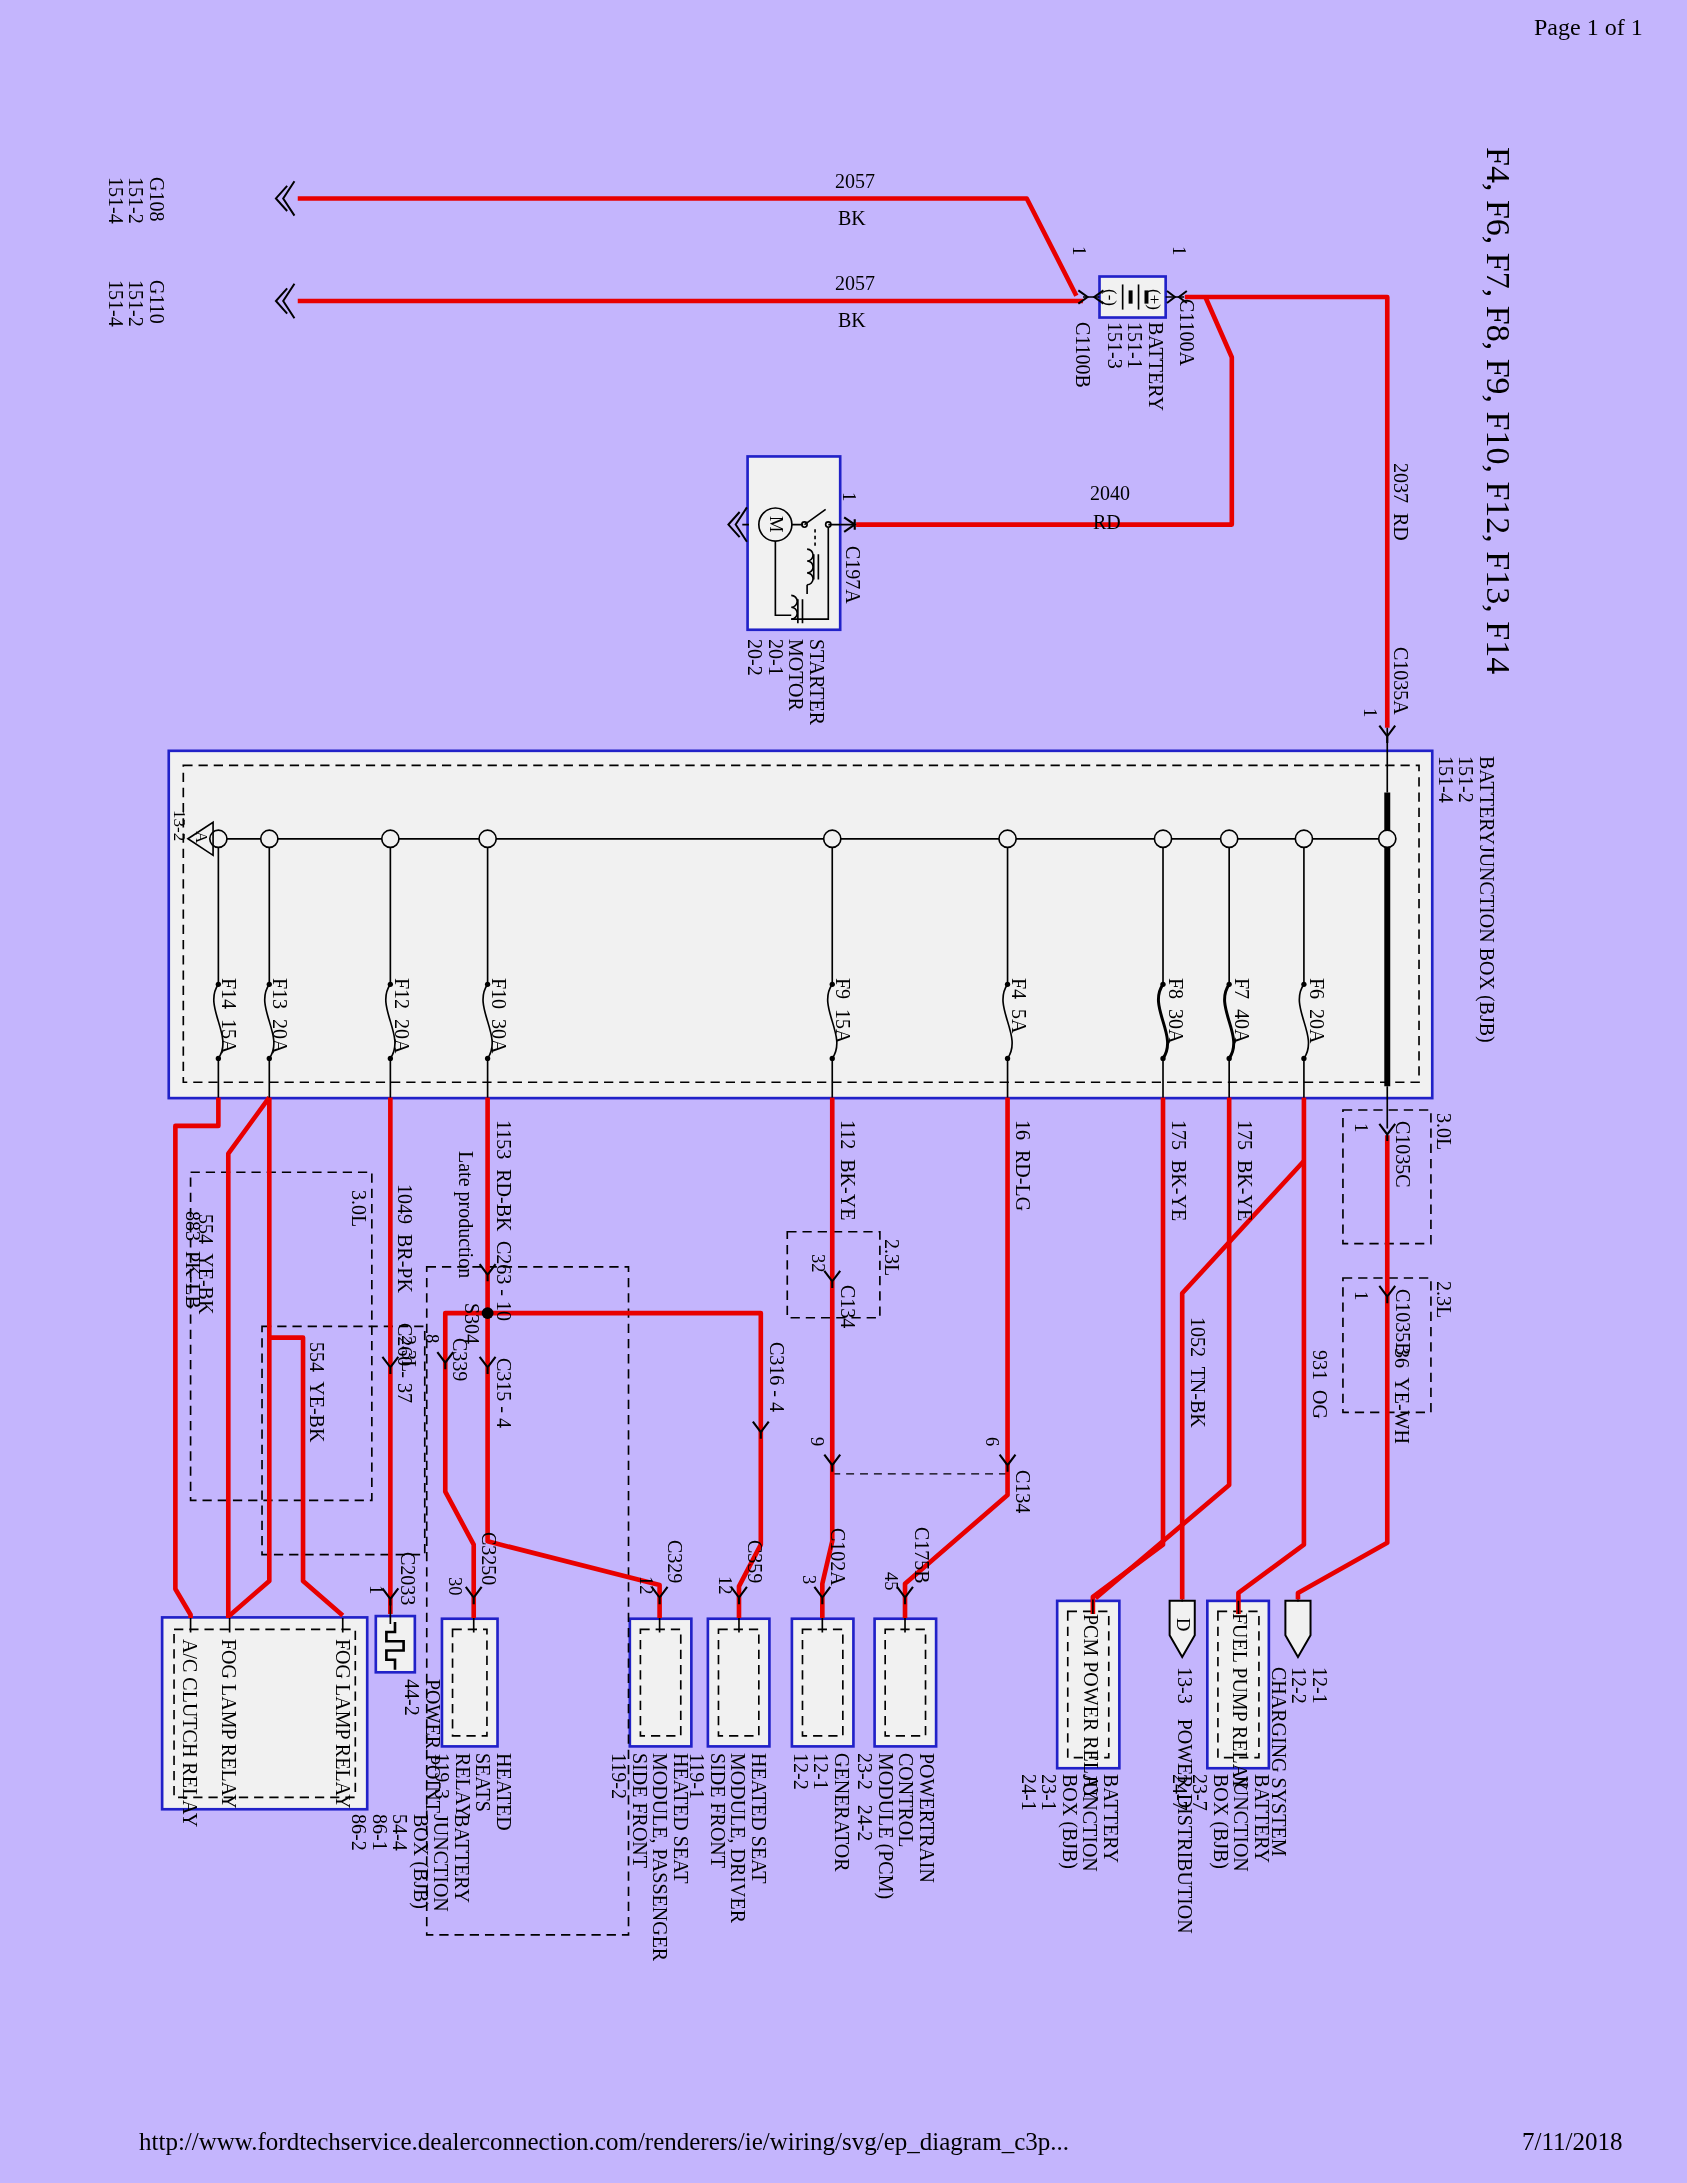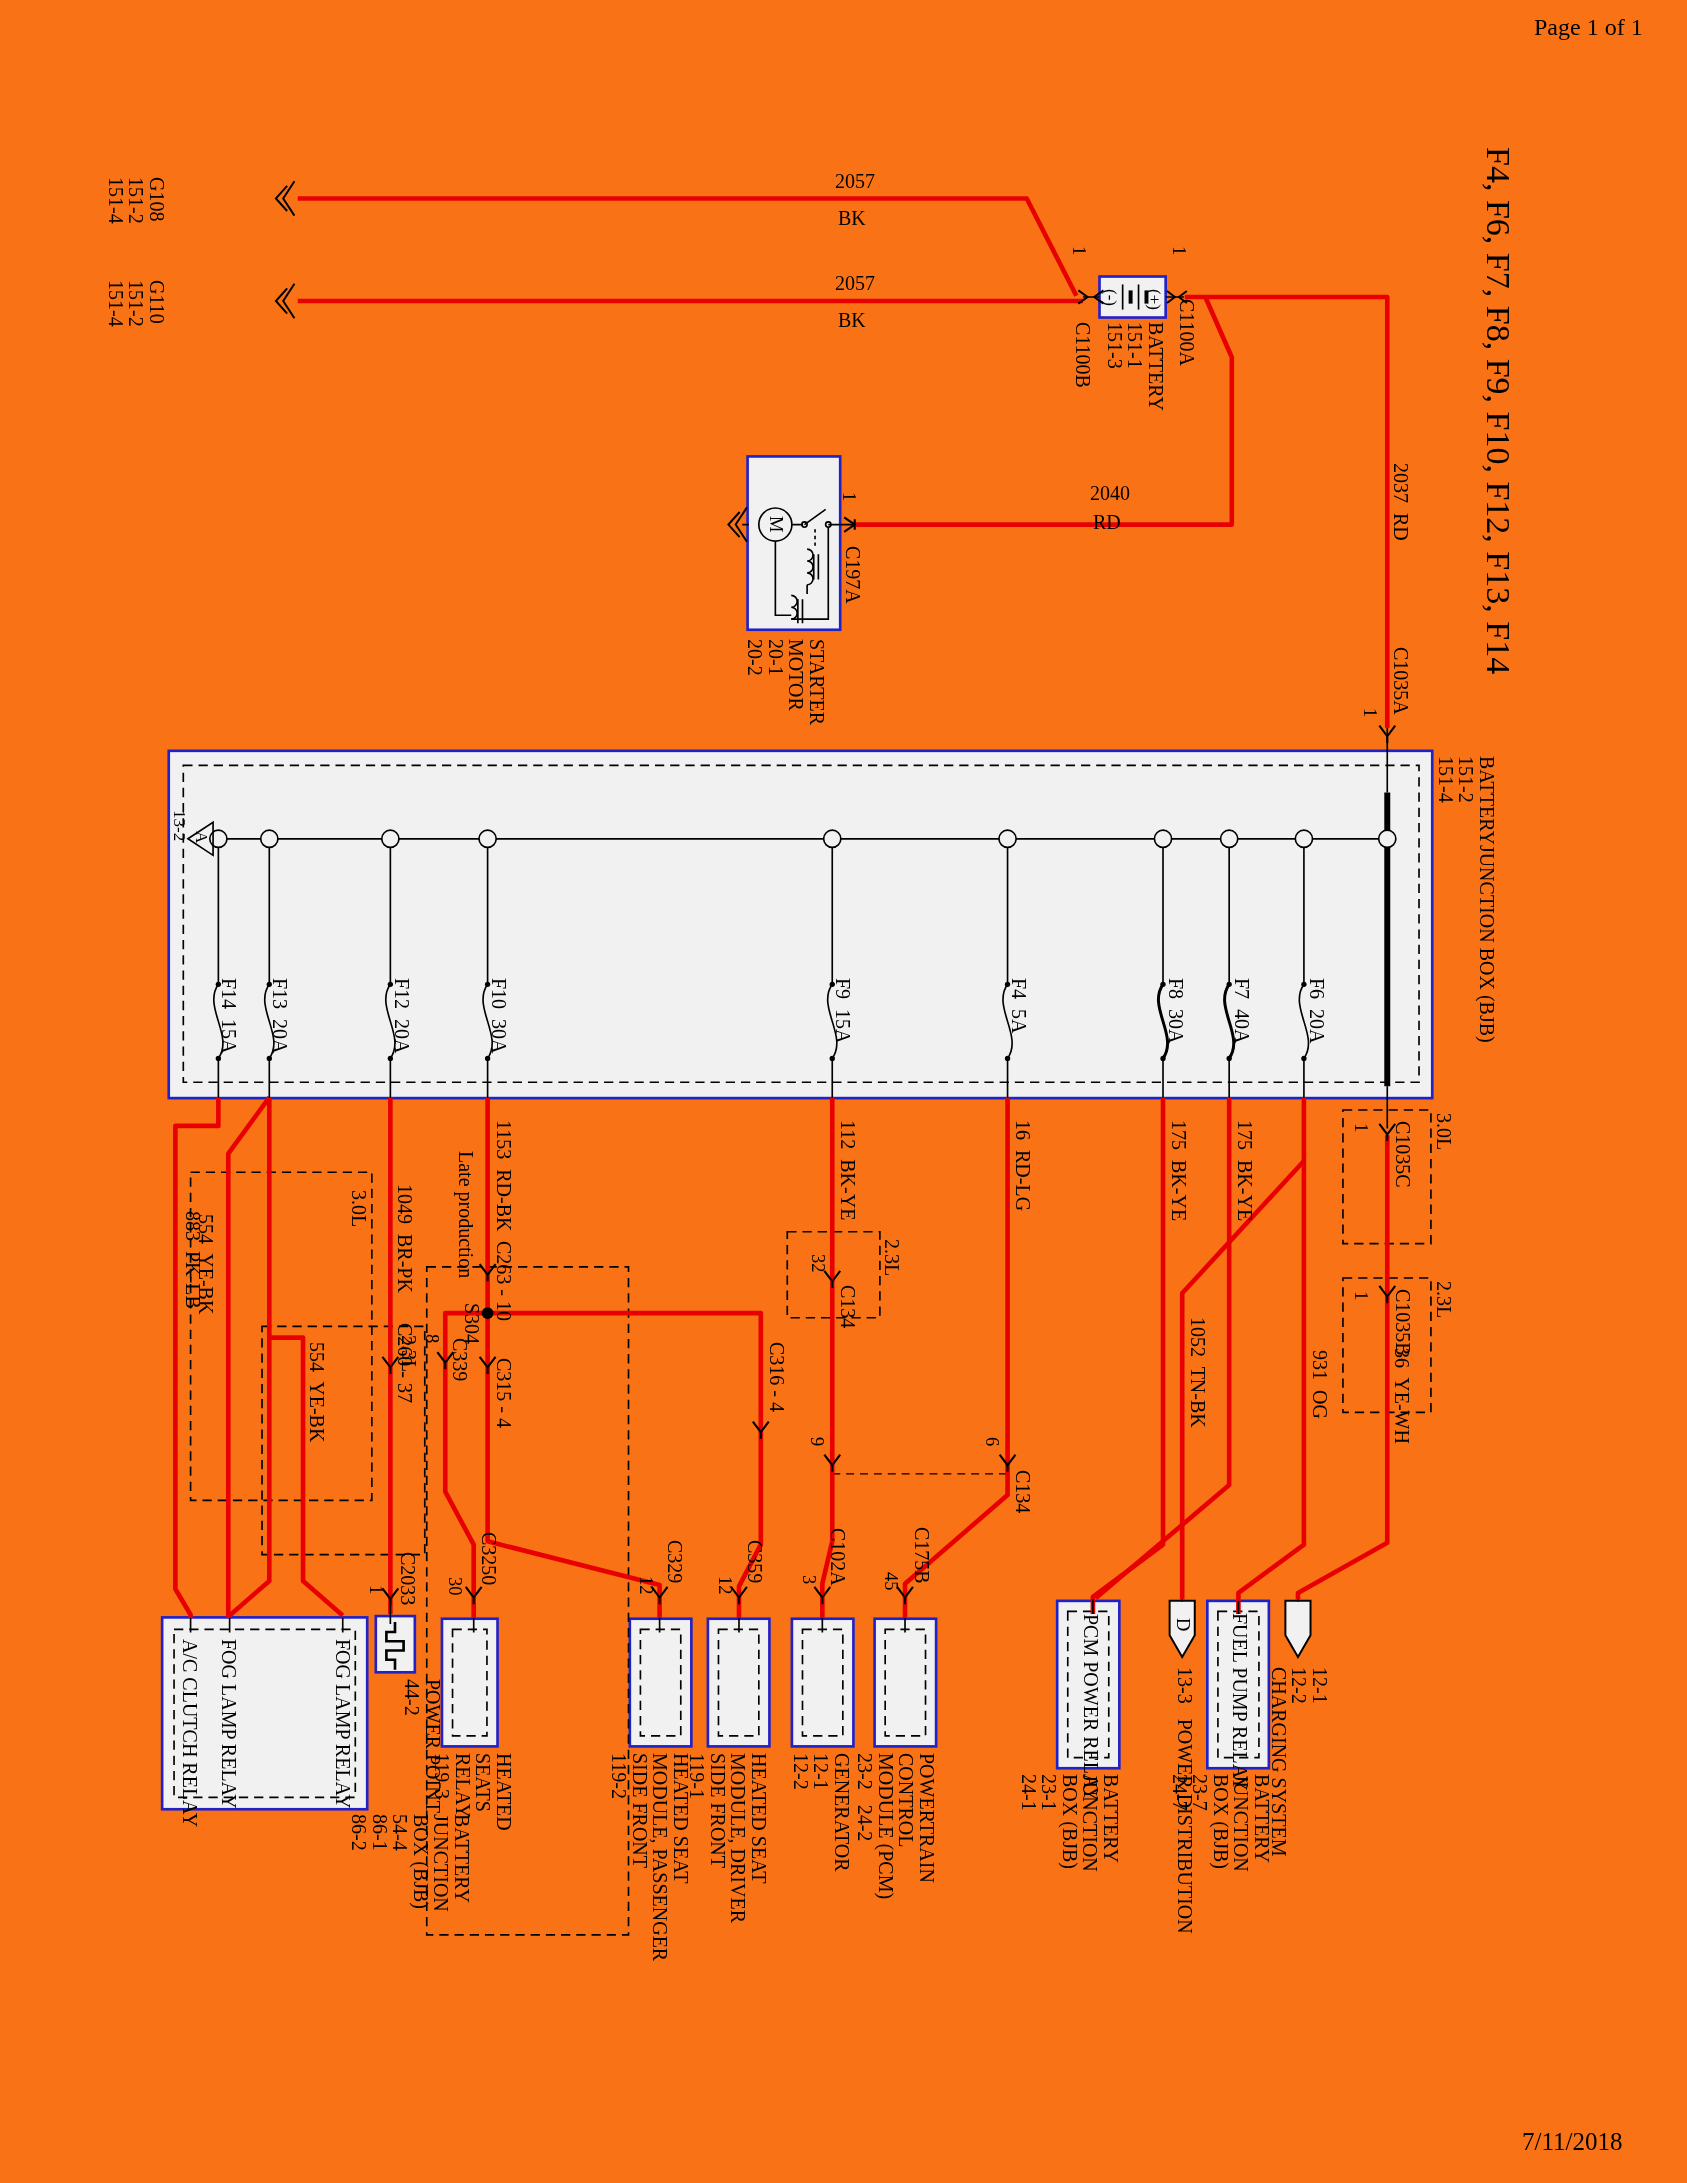--- a/index.html
+++ b/index.html
@@ -1,16 +1,16 @@
 <!DOCTYPE html>
 <html style="font-size:10.6px"><head>
 <meta charset="utf-8">
 <style>
   html,body{margin:0;padding:0;background:#ffffff;}
-  #page{position:relative;width:1687px;height:2183px;background:#f97316;overflow:hidden;}
+  #page{position:relative;width:1687px;height:2183px;background:#c4b5fd;overflow:hidden;}
   #art{position:absolute;left:0;top:0;}
   .lb{position:absolute;font-family:"Liberation Serif",serif;font-size:20px;line-height:20.5px;
       white-space:pre;color:#000;}
   .r{transform:rotate(90deg);transform-origin:0 0;}
   .s26{font-size:17px;line-height:18px;}
   .s28{font-size:18.5px;line-height:19px;}
   .s36{font-size:24px;line-height:25px;}
   .s38{font-size:25px;line-height:26.5px;}
   .s52{font-size:34px;line-height:36px;}
 </style>
@@ -202,20 +202,21 @@
     <path d="M1356 2399 L1368 2415 L1380 2399 M1368 2415 V2425"></path>
     <path d="M985 2399 L997 2415 L1009 2399 M997 2415 V2425"></path>
     <path d="M1105 2399 L1117 2415 L1129 2399 M1117 2415 V2425"></path>
     <path d="M2085 1699 L2097 1715 L2109 1699 M2097 1715 V1725"></path>
     <path d="M2085 1944 L2097 1960 L2109 1944 M2097 1960 V1970"></path>
   </g>
 </svg>
 
 <div class="lb s36" style="left:1534px;top:14.6px">Page 1 of 1</div>
 <div class="lb r s52" style="left:1516px;top:147px">F4, F6, F7, F8, F9, F10, F12, F13, F14</div>
+<div class="lb s38" style="left:139px;top:2129px">http://www.fordtechservice.dealerconnection.com/renderers/ie/wiring/svg/ep_diagram_c3p...</div>
 <div class="lb s38" style="left:1522px;top:2129px">7/11/2018</div>
 
 <div class="lb r" style="left:167px;top:177px">G108
 151-2
 151-4</div>
 <div class="lb r" style="left:167px;top:280px">G110
 151-2
 151-4</div>
 
 <div class="lb" style="left:835px;top:171px">2057</div>

